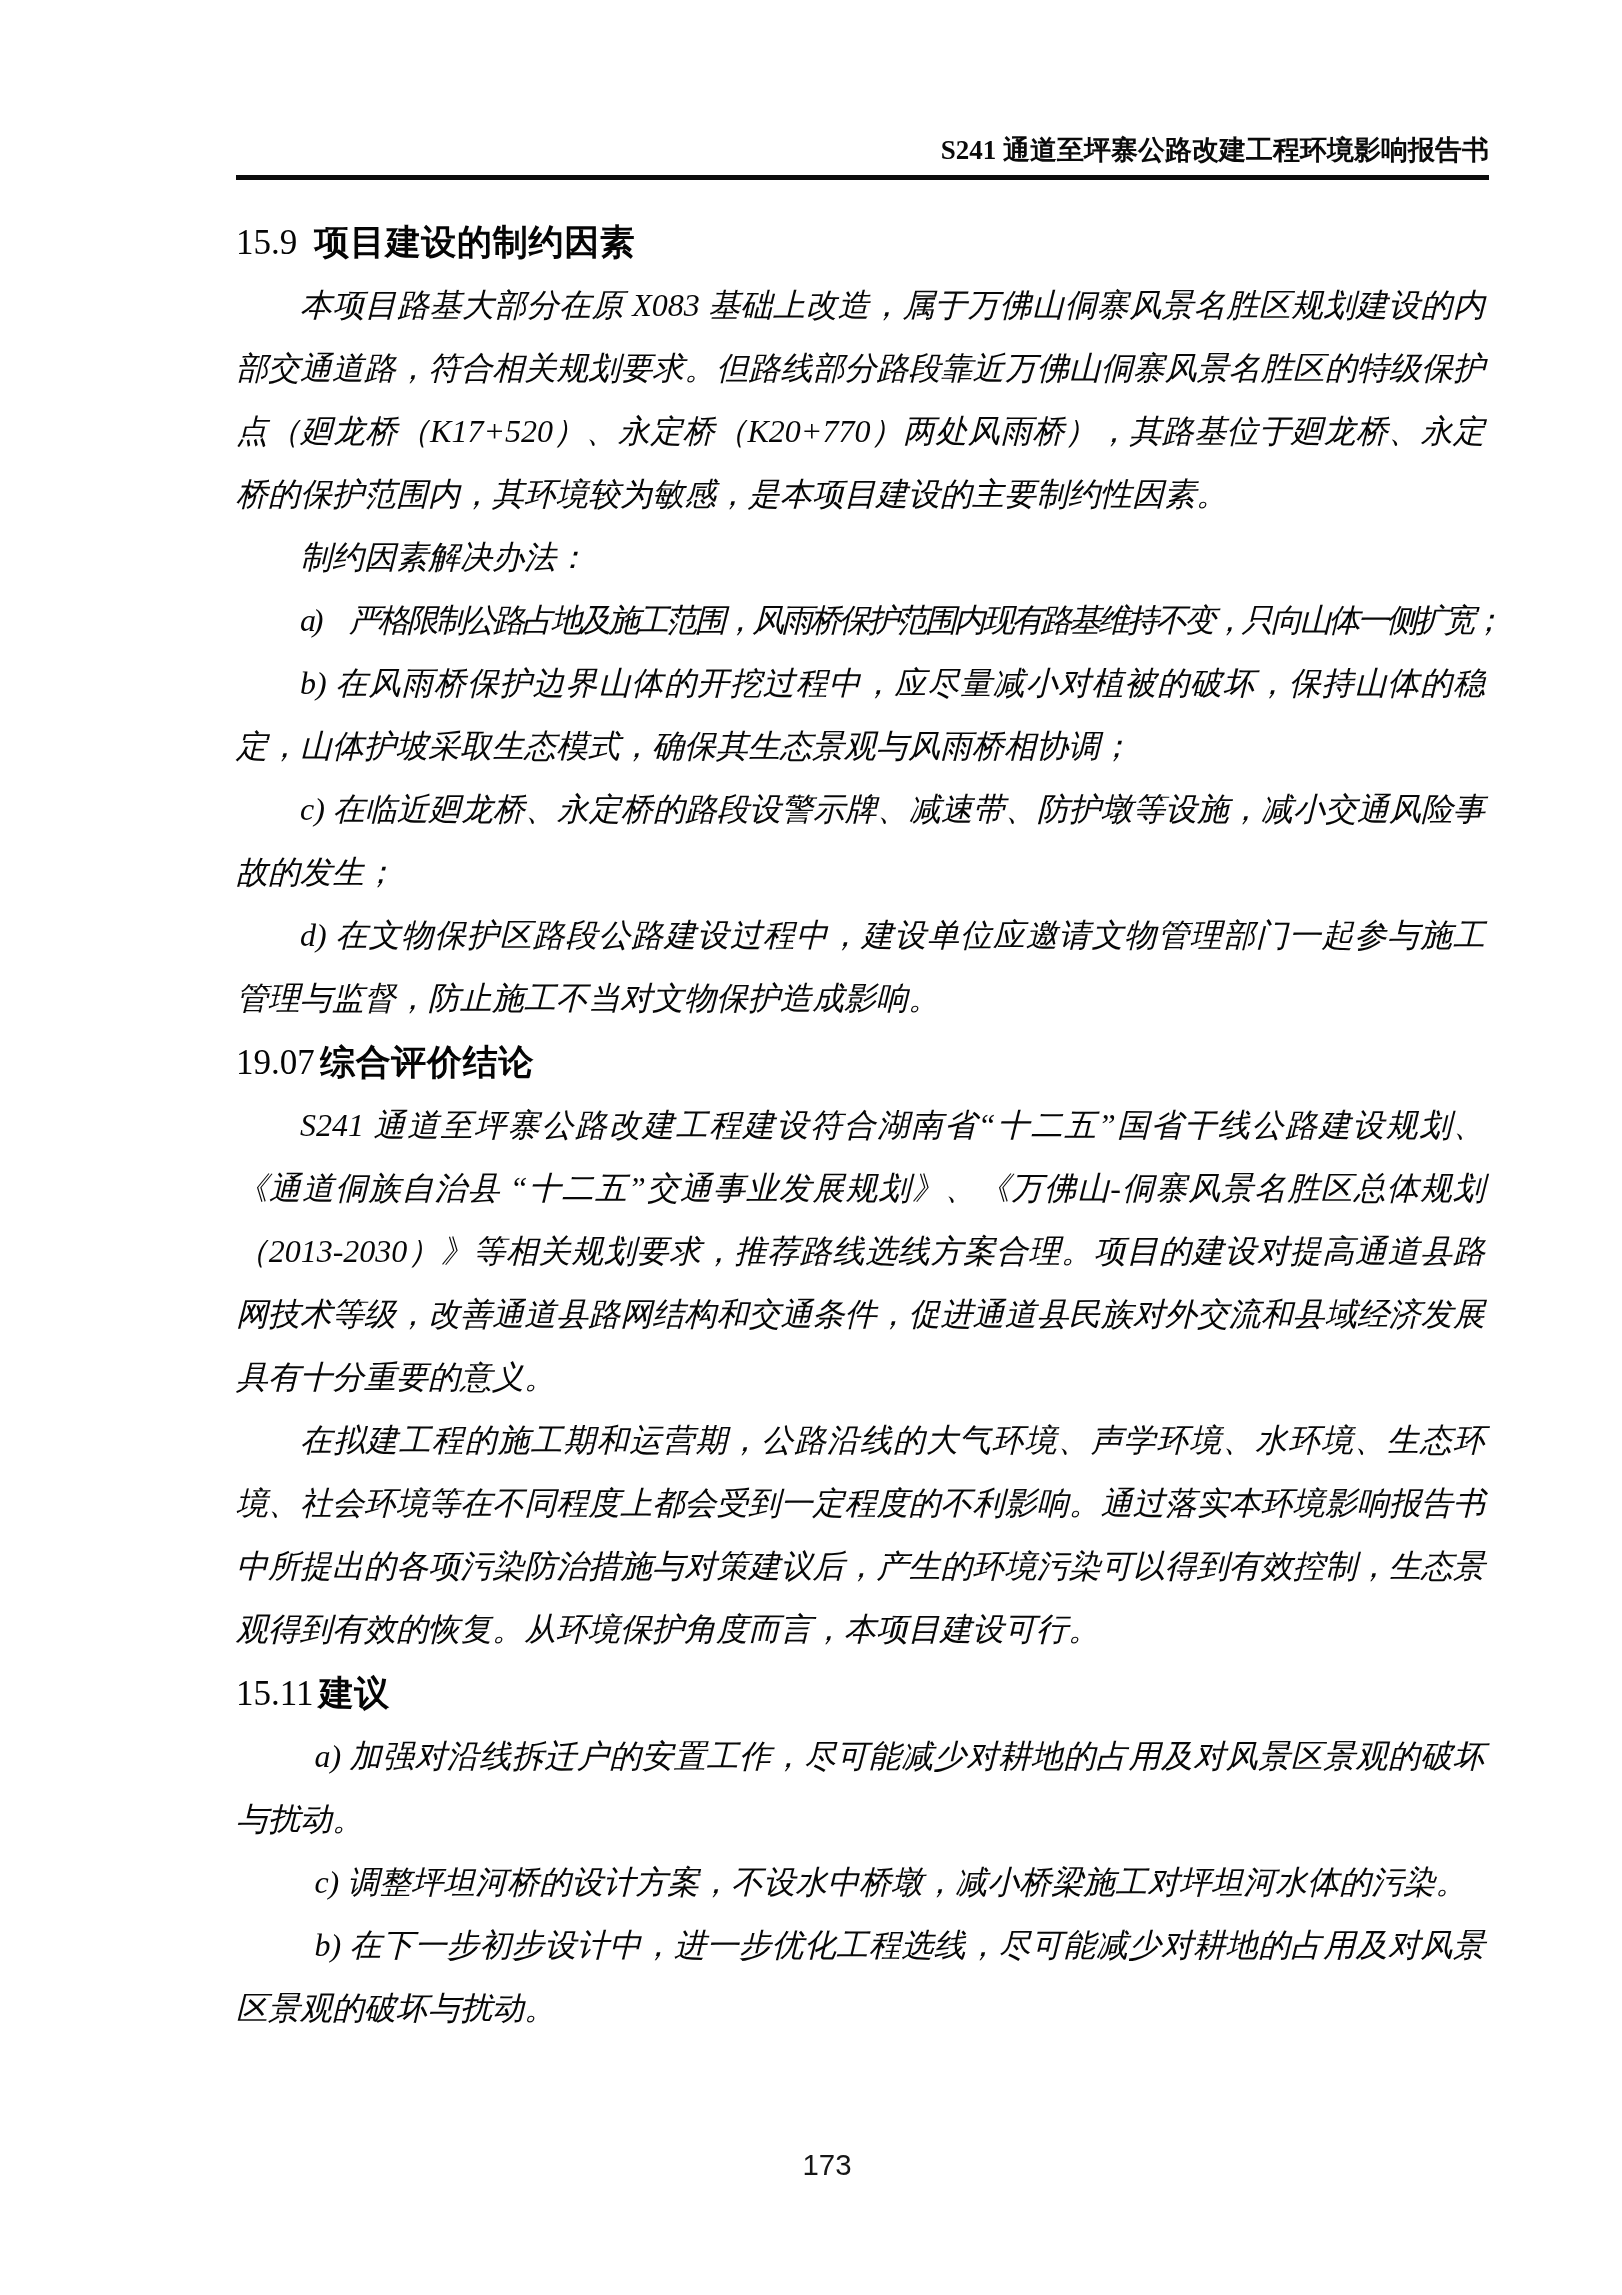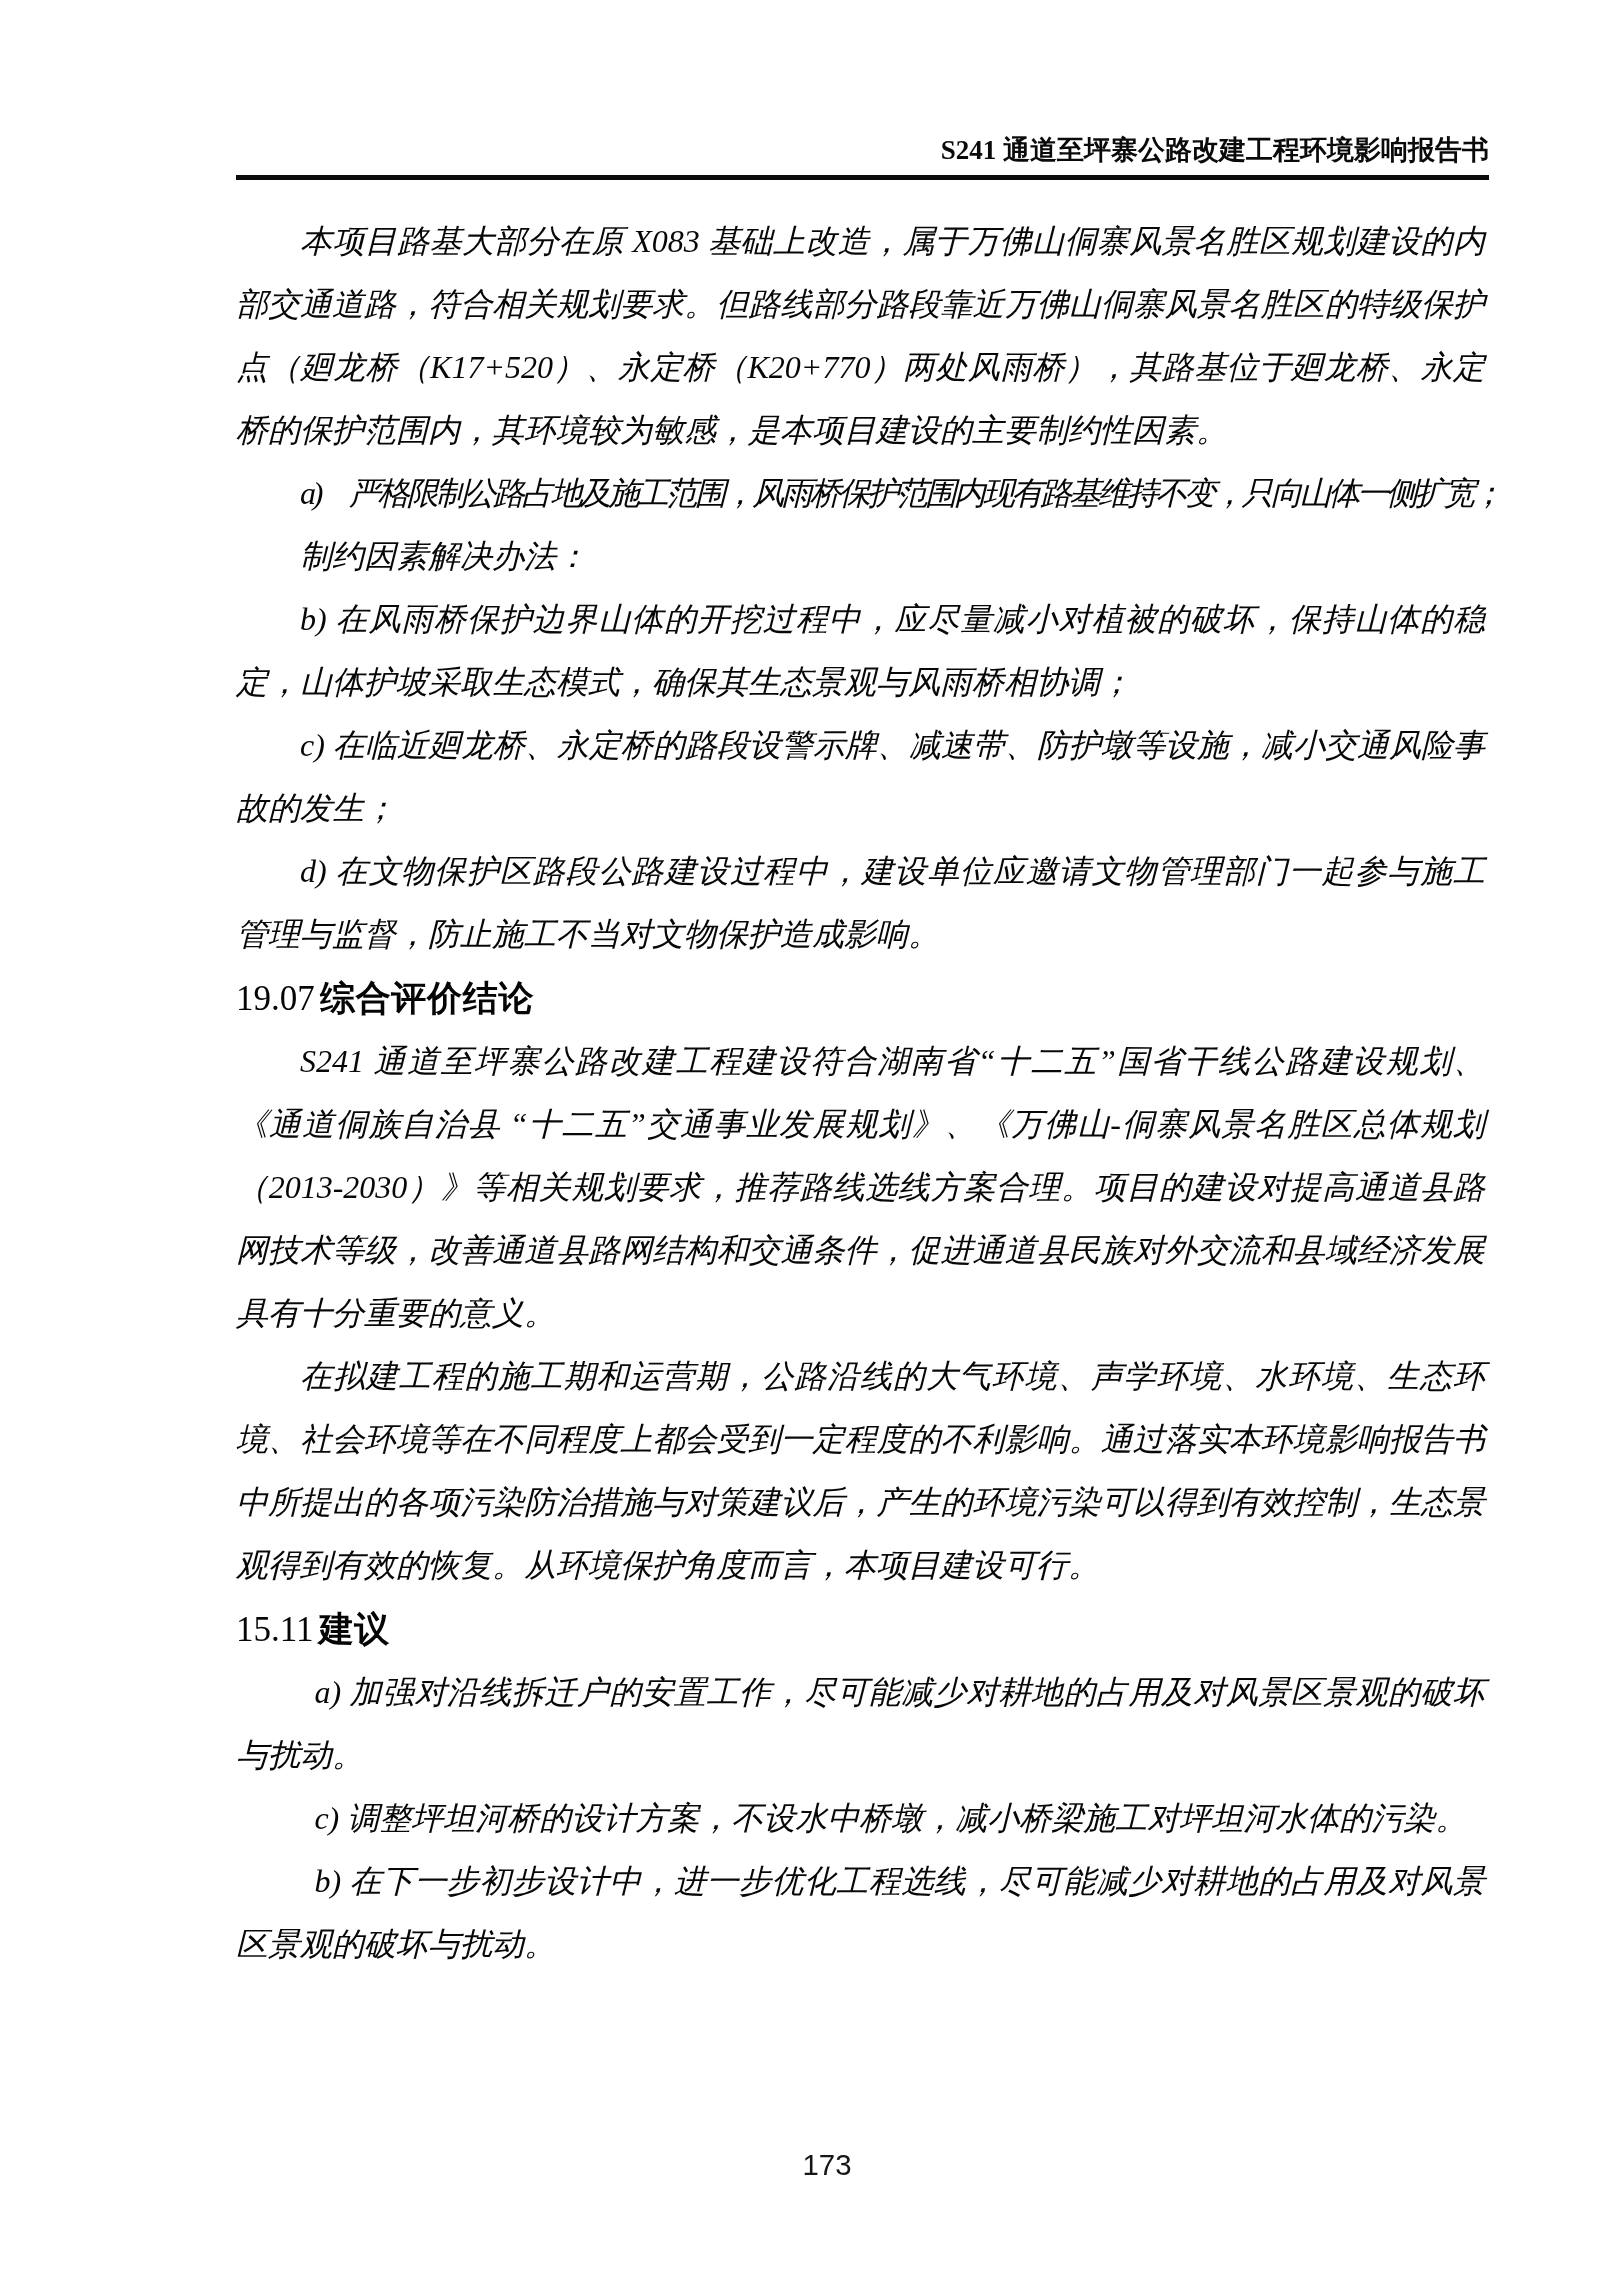--- a/index.html
+++ b/index.html
@@ -85,23 +85,26 @@
 <body>
 
 <div class="page">
 
   <header class="page-header">
     <span>S241 通道至坪寨公路改建工程环境影响报告书</span>
   </header>
 
   <main class="content">
 
+    <h2 class="sec-head">
+      <span class="num spaced">15.9</span><span>项目建设的制约因素</span>
+    </h2>
     <p class="para">本项目路基大部分在原 X083 基础上改造，属于万佛山侗寨风景名胜区规划建设的内部交通道路，符合相关规划要求。但路线部分路段靠近万佛山侗寨风景名胜区的特级保护点（廻龙桥（K17+520）、永定桥（K20+770）两处风雨桥），其路基位于廻龙桥、永定桥的保护范围内，其环境较为敏感，是本项目建设的主要制约性因素。</p>
+    <p class="para">制约因素解决办法：</p>
     <p class="para squeeze">a)　严格限制公路占地及施工范围，风雨桥保护范围内现有路基维持不变，只向山体一侧扩宽；</p>
-    <p class="para">制约因素解决办法：</p>
     <p class="para">b) 在风雨桥保护边界山体的开挖过程中，应尽量减小对植被的破坏，保持山体的稳定，山体护坡采取生态模式，确保其生态景观与风雨桥相协调；</p>
     <p class="para">c) 在临近廻龙桥、永定桥的路段设警示牌、减速带、防护墩等设施，减小交通风险事故的发生；</p>
     <p class="para">d) 在文物保护区路段公路建设过程中，建设单位应邀请文物管理部门一起参与施工管理与监督，防止施工不当对文物保护造成影响。</p>
 
     <h2 class="sec-head">
       <span class="num tight">19.07</span><span>综合评价结论</span>
     </h2>
     <p class="para">S241 通道至坪寨公路改建工程建设符合湖南省“十二五”国省干线公路建设规划、《通道侗族自治县 “十二五”交通事业发展规划》、《万佛山-侗寨风景名胜区总体规划（2013-2030）》等相关规划要求，推荐路线选线方案合理。项目的建设对提高通道县路网技术等级，改善通道县路网结构和交通条件，促进通道县民族对外交流和县域经济发展具有十分重要的意义。</p>
     <p class="para">在拟建工程的施工期和运营期，公路沿线的大气环境、声学环境、水环境、生态环境、社会环境等在不同程度上都会受到一定程度的不利影响。通过落实本环境影响报告书中所提出的各项污染防治措施与对策建议后，产生的环境污染可以得到有效控制，生态景观得到有效的恢复。从环境保护角度而言，本项目建设可行。</p>
 

